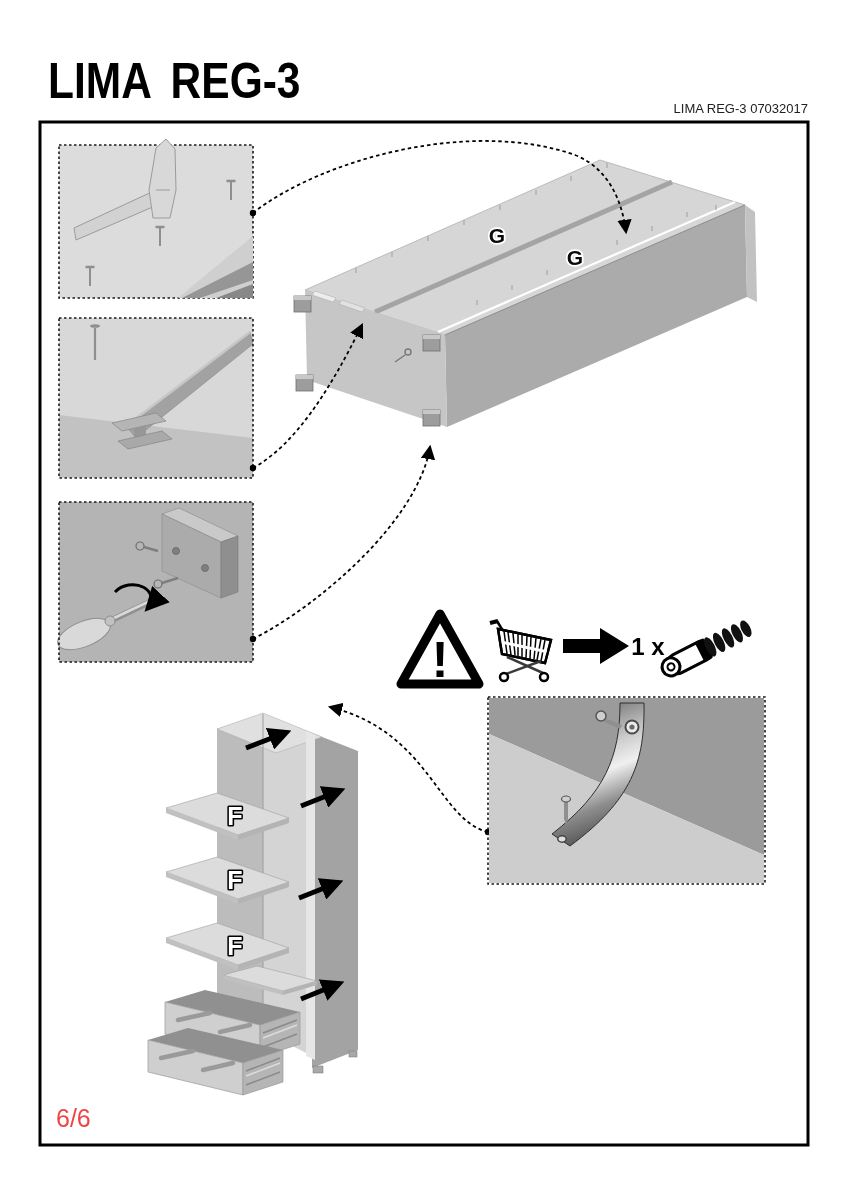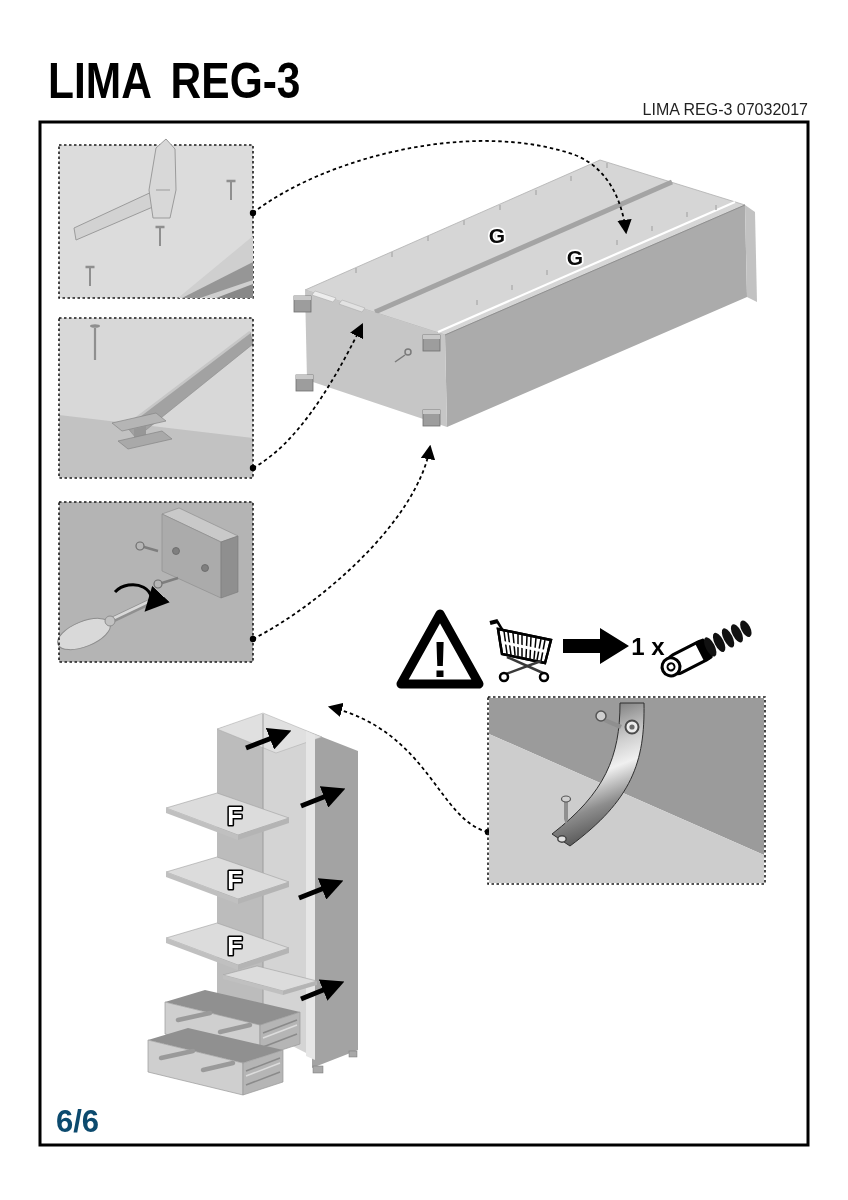--- a/index.html
+++ b/index.html
@@ -1,22 +1,22 @@
 <!DOCTYPE html>
 <html><head>
 <meta charset="utf-8">
 <style>
   html,body{margin:0;padding:0;background:#ffffff;}
   .page{position:relative;width:848px;height:1200px;background:#ffffff;overflow:hidden;
         font-family:"Liberation Sans", sans-serif;}
   .page-title{position:absolute;left:48px;top:52px;margin:0;font-size:50px;font-weight:700;
         color:#000;letter-spacing:0px;word-spacing:10px;transform:scaleX(.85);transform-origin:left top;
         font-family:"Liberation Sans", sans-serif;white-space:nowrap;}
-  .doc-code{position:absolute;right:40px;top:101px;font-size:16px;color:#222;}
-  .page-number{position:absolute;left:56px;top:1104px;font-size:31px;font-weight:700;color:#0c4a6e;}
+  .doc-code{position:absolute;right:40px;top:101px;font-size:13px;color:#222;}
+  .page-number{position:absolute;left:56px;top:1104px;font-size:25px;font-weight:400;color:#ef4444;}
   svg{position:absolute;left:0;top:0;}
   .label-g{font:700 21px "Liberation Sans", sans-serif;fill:#0a0a0a;stroke:#ffffff;stroke-width:3.5px;
         paint-order:stroke;stroke-linejoin:round;text-anchor:middle;}
   .label-f{font:700 25px "Liberation Sans", sans-serif;fill:#ffffff;stroke:#000000;stroke-width:3.2px;
         paint-order:stroke;stroke-linejoin:round;text-anchor:middle;}
   .label-qty{font:700 24px "Liberation Sans", sans-serif;fill:#000;text-anchor:middle;}
   .label-warn{font:700 50px "Liberation Sans", sans-serif;fill:#000;text-anchor:middle;}
 </style>
 </head>
 <body>

